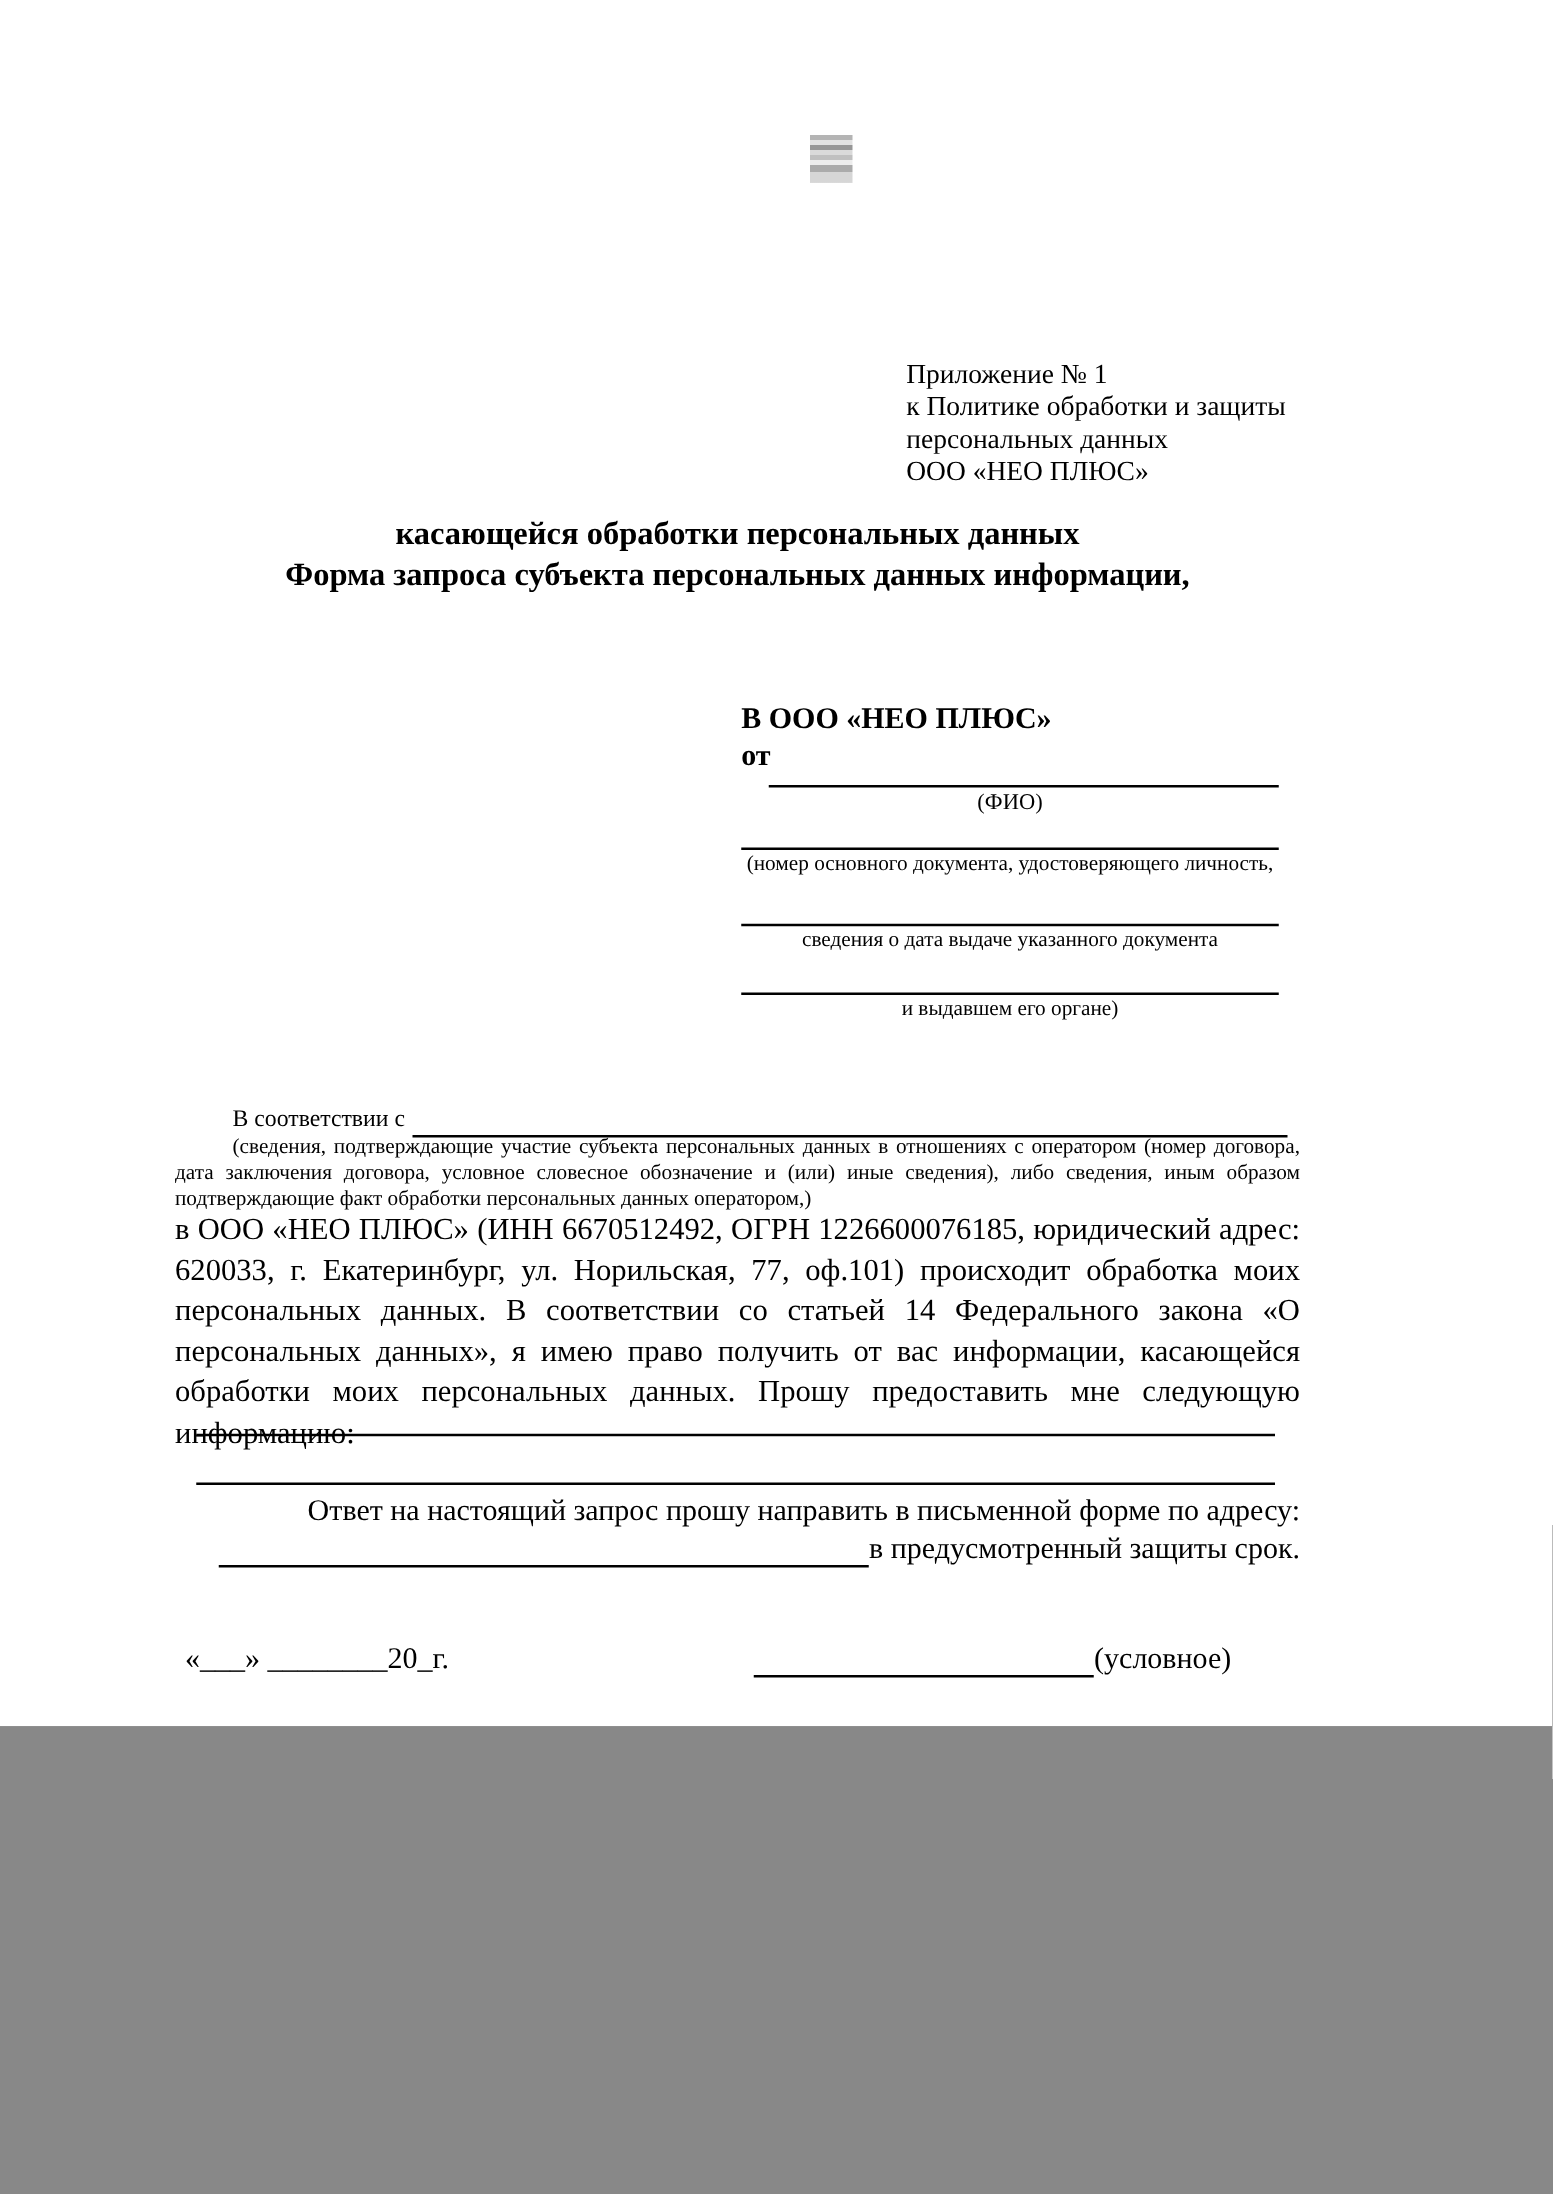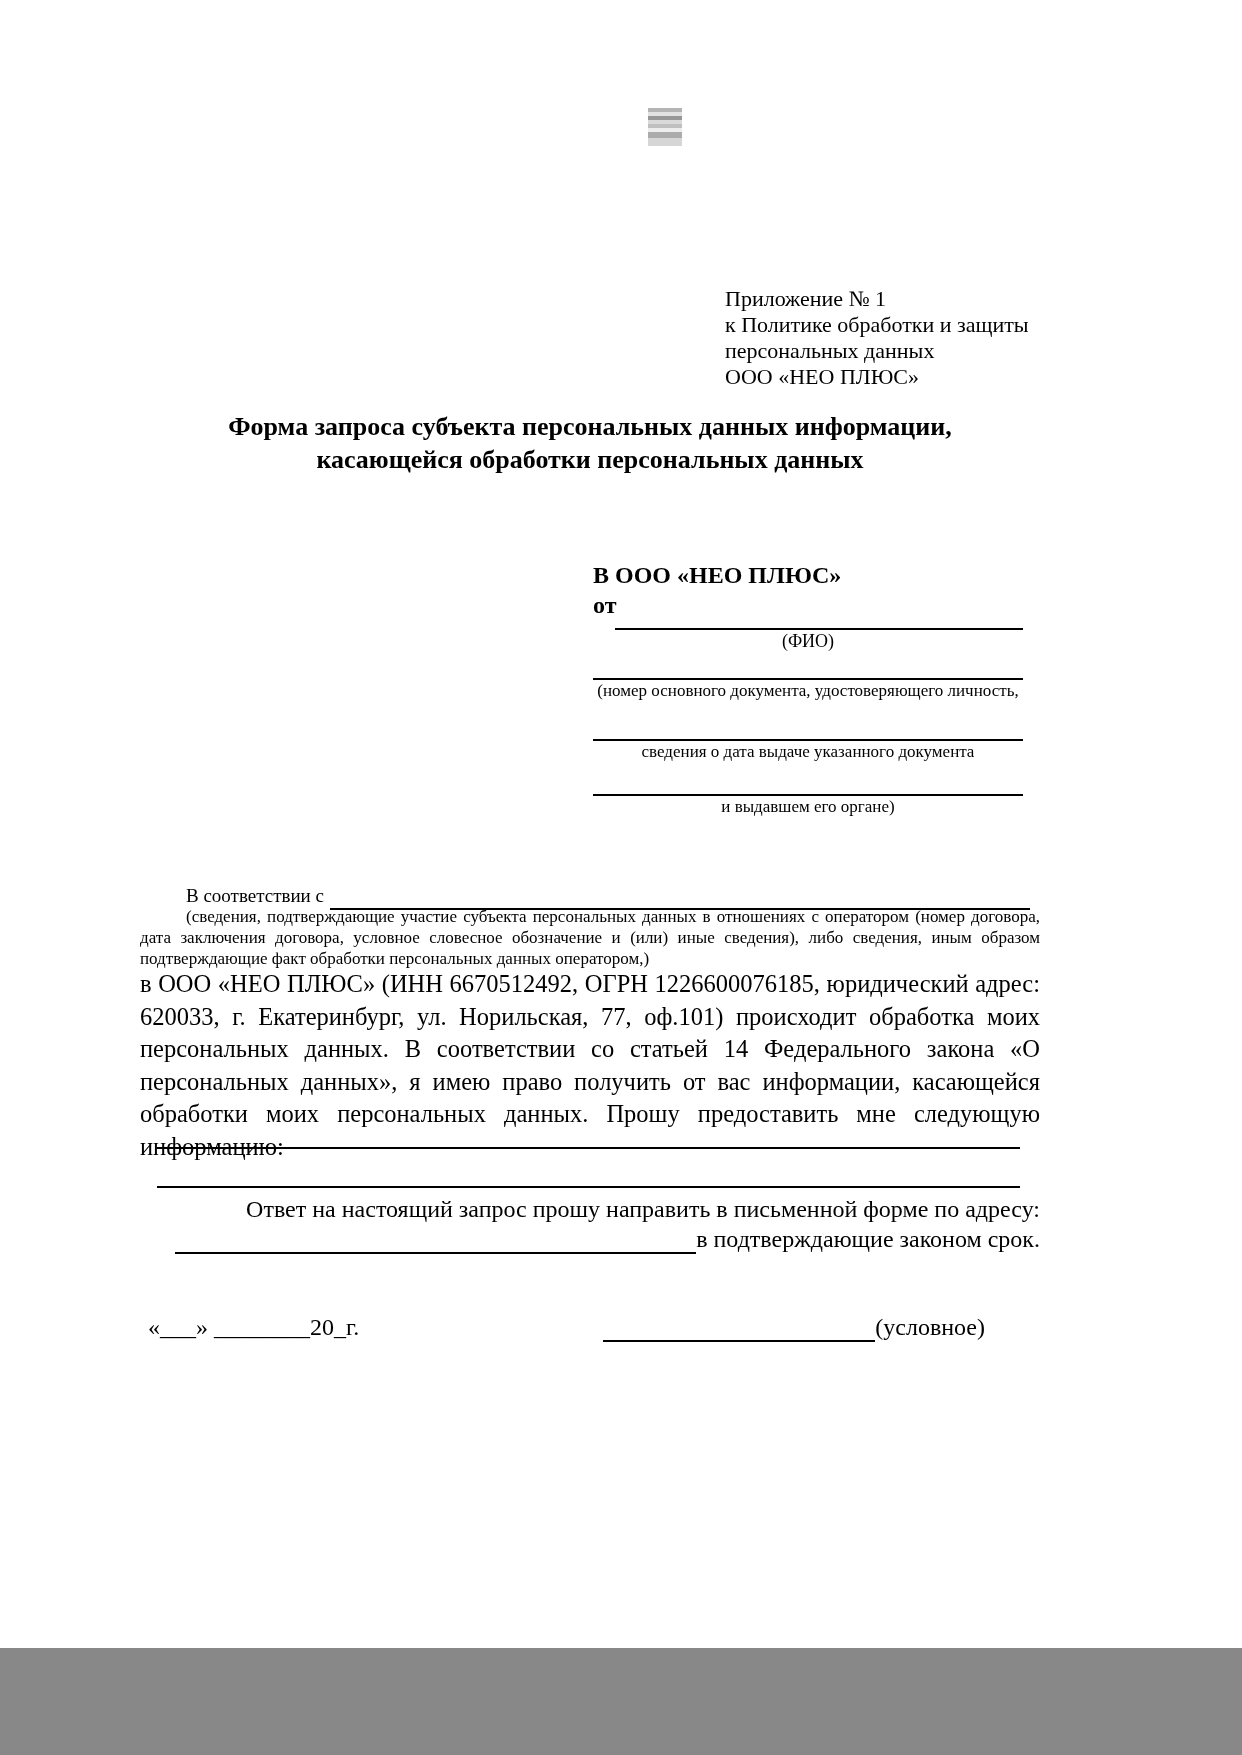--- a/index.html
+++ b/index.html
@@ -1,18 +1,18 @@
 <!DOCTYPE html>
 <html><head>
 <meta charset="utf-8">
 <style>
   html,body{margin:0;padding:0;background:#888;}
   .page{
     position:relative;
-    width:1242px;height:1648px;
+    width:1242px;height:1381px;
     background:#ffffff;
     margin:0 auto;
     font-family:"Liberation Serif","DejaVu Serif",serif;
     color:#000;
     overflow:hidden;
   }
   
   .logo{
     position:absolute;left:648px;top:108px;width:34px;height:38px;
     background:repeating-linear-gradient(180deg,
@@ -85,22 +85,22 @@
   <div class="logo"></div>
 
   <div class="header-block">
     <div>Приложение № 1</div>
     <div>к Политике обработки и защиты</div>
     <div>персональных данных</div>
     <div>ООО «НЕО ПЛЮС»</div>
   </div>
 
   <div class="title">
+    <div>касающейся обработки персональных данных</div>
     <div>Форма запроса субъекта персональных данных информации,</div>
-    <div>касающейся обработки персональных данных</div>
   </div>
 
   <div class="addressee">
     <div class="addr-to">В ООО «НЕО ПЛЮС»</div>
     <div class="addr-from">от</div>
     <div class="u-line ul1"></div>
     <div class="sub-label fio-label">(ФИО)</div>
     <div class="u-line ul2"></div>
     <div class="sub-label">(номер основного документа, удостоверяющего личность,</div>
     <div class="u-line ul3"></div>
@@ -119,21 +119,21 @@
 
   <div class="body-par">в ООО «НЕО ПЛЮС» (ИНН 6670512492, ОГРН 1226600076185, юридический адрес: 620033, г. Екатеринбург, ул. Норильская, 77, оф.101) происходит обработка моих персональных данных. В соответствии со статьей 14 Федерального закона «О персональных данных», я имею право получить от вас информации, касающейся обработки моих персональных данных. Прошу предоставить мне следующую информацию:</div>
 
   <div class="rule rule-1"></div>
   <div class="rule rule-2"></div>
 
   <div class="reply-line1">Ответ на настоящий запрос прошу направить в письменной форме по адресу:</div>
 
   <div class="reply-line2">
     <span class="fill"></span>
-    <span class="txt">в подтверждающие законом срок.</span>
+    <span class="txt">в предусмотренный защиты срок.</span>
   </div>
 
   <div class="footer-row">
     <span class="date-blank">«___» ________20_г.</span>
     <span class="sig-group">
       <span class="sig-line"></span>
       <span class="sig-label">(условное)</span>
     </span>
   </div>
 

